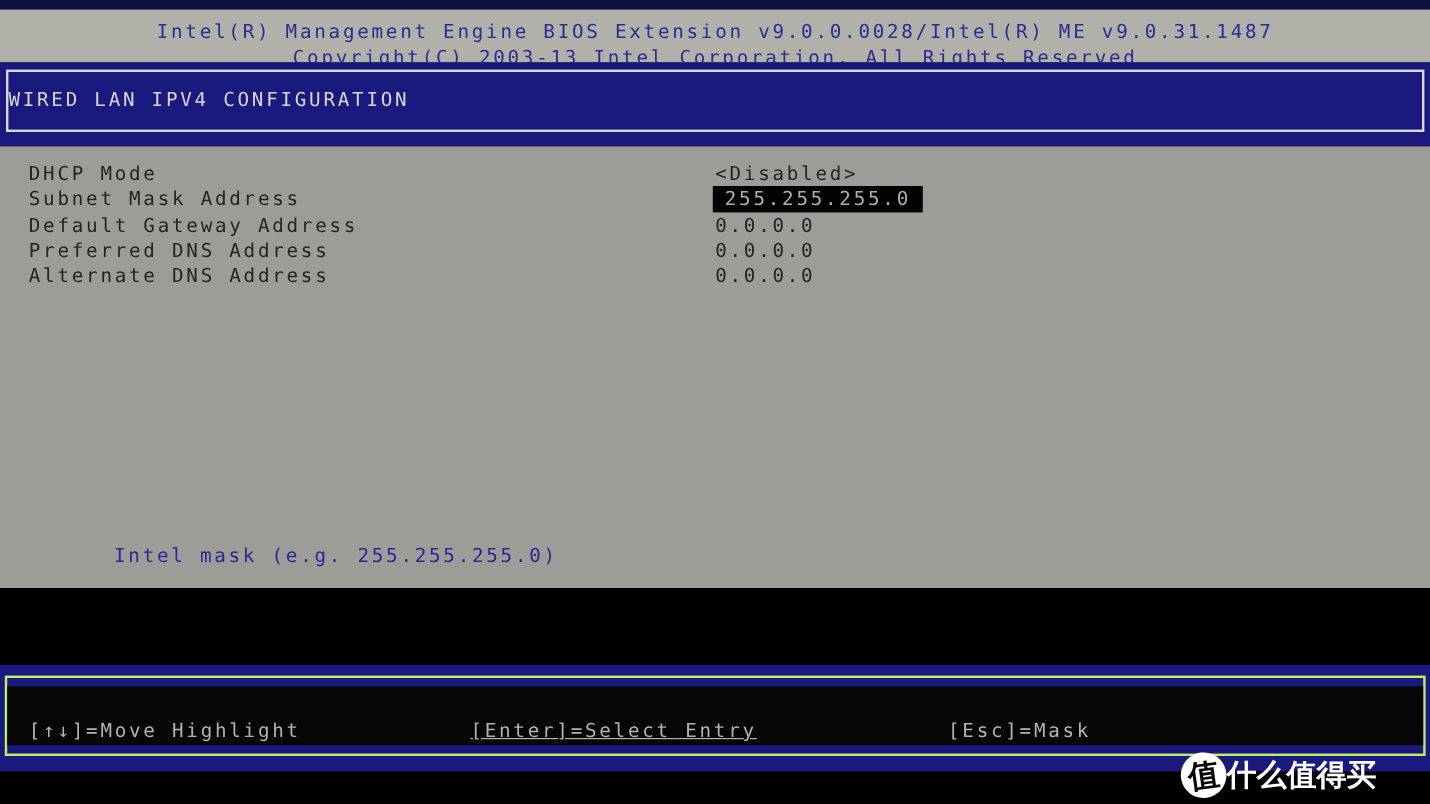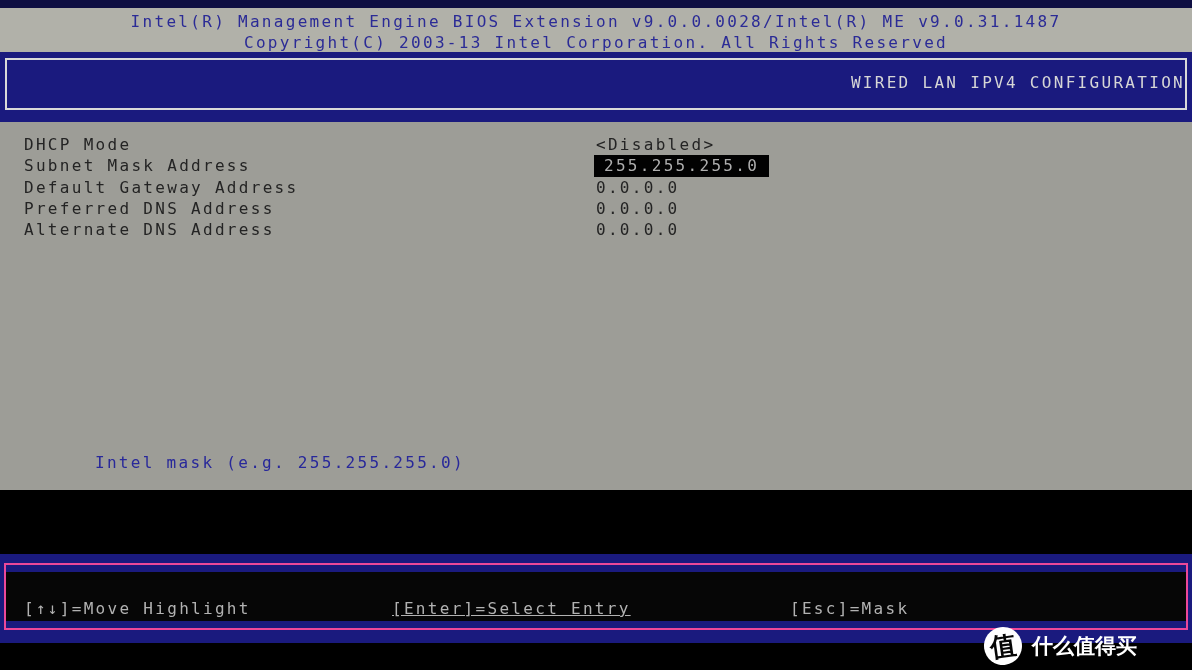--- a/index.html
+++ b/index.html
@@ -29,40 +29,40 @@
 
   
   .header-bar {
     position: absolute;
     left: 0; top: 8px;
     width: 100%; height: 44px;
     background: #b1b1a9;
     color: #2b2b96;
     text-align: center;
     line-height: 21.3px;
-    padding-top: 3px;
+    padding-top: 8px;
     box-sizing: border-box;
   }
 
   
   .title-bar {
     position: absolute;
     left: 0; top: 52px;
     width: 100%; height: 70px;
     background: #1a1a7e;
   }
   .title-box {
     position: absolute;
     left: 5px; right: 5px; top: 6px;
     height: 52px;
     border: 2px solid #d9d9d9;
     box-sizing: border-box;
     display: flex;
     align-items: center;
-    justify-content: flex-end;
+    justify-content: flex-start;
     padding-bottom: 4px;
     color: #d6d6d6;
   }
 
   
   .main-area {
     position: absolute;
     left: 0; top: 122px;
     width: 100%; height: 368px;
     background: #9d9d97;
@@ -108,21 +108,21 @@
   .footer-bar {
     position: absolute;
     left: 0; top: 554px;
     width: 100%; height: 89px;
     background: #1a1a7e;
   }
   .footer-box {
     position: absolute;
     left: 4px; right: 4px; top: 9px;
     height: 67px;
-    border: 2px solid #ec4899;
+    border: 2px solid #bef264;
     box-sizing: border-box;
   }
   .footer-band {
     position: absolute;
     left: 0; right: 0; top: 7px;
     height: 49px;
     background: #060606;
     color: #b2b2b2;
   }
   .hint {
@@ -157,23 +157,22 @@
     display: flex;
     align-items: center;
     justify-content: center;
     color: #060606;
     font-size: 26px;
     font-weight: bold;
     transform: rotate(-8deg);
     flex: none;
   }
   .watermark-text {
-    margin-left: 10px;
     color: #fff;
-    font-size: 21px;
+    font-size: 25px;
     font-weight: bold;
     white-space: nowrap;
     line-height: 38px;
   }
 </style>
 </head>
 <body>
 
 <div class="screen">
 

